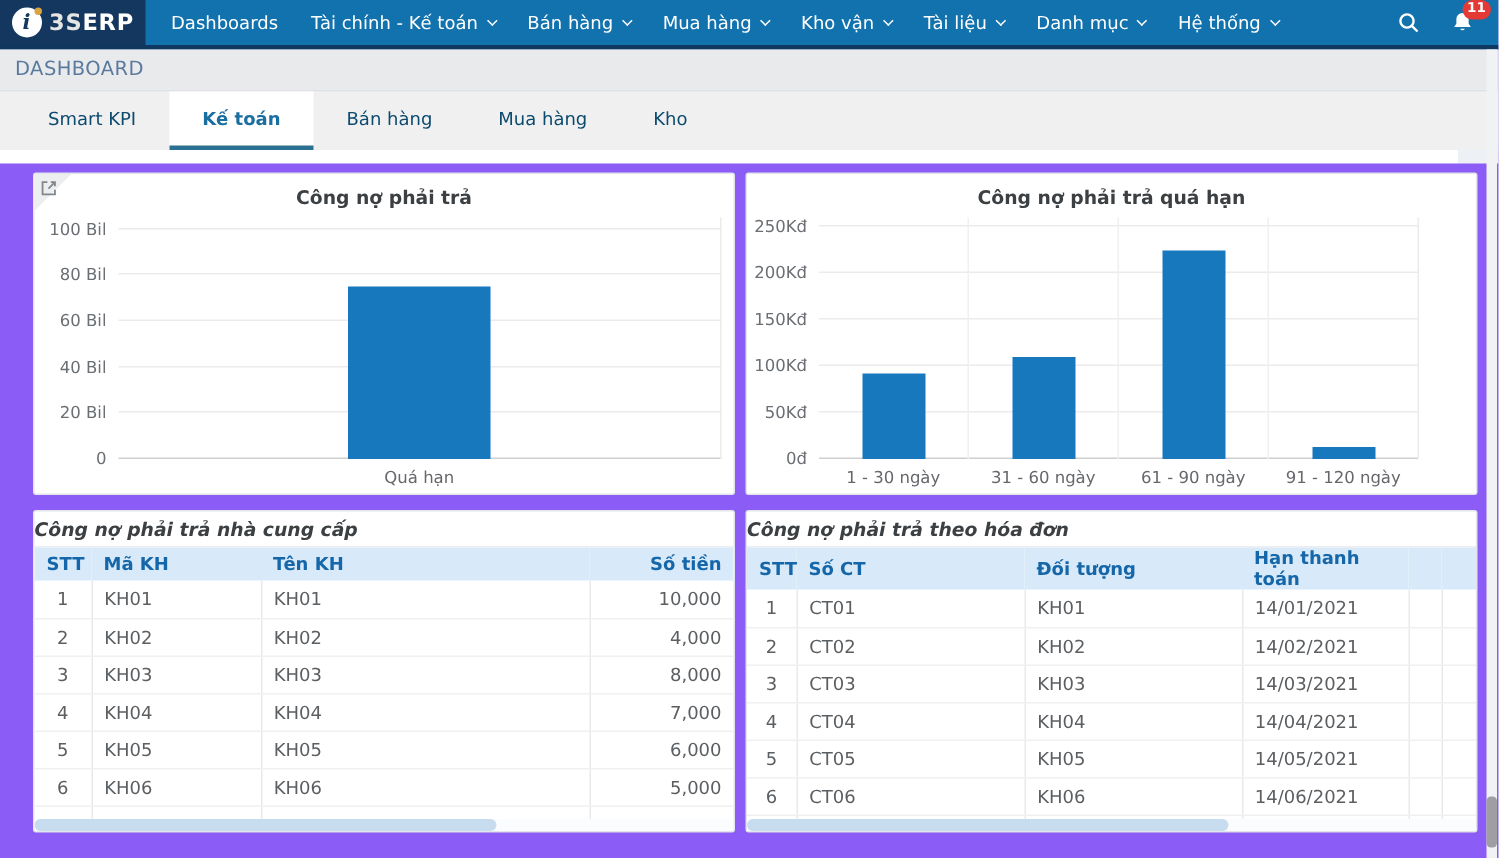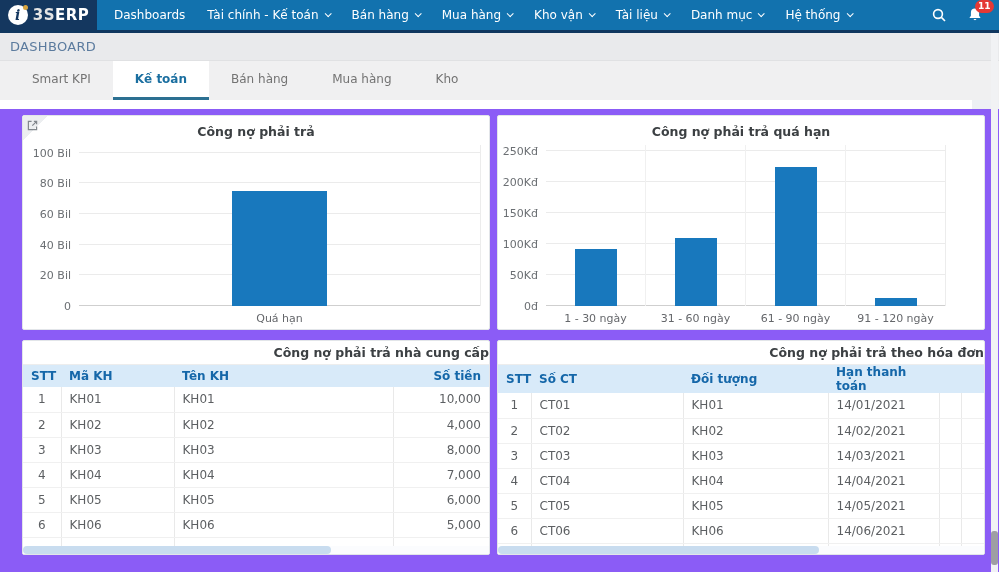--- a/index.html
+++ b/index.html
@@ -31,21 +31,21 @@
     font-size:9px; line-height:13px; min-width:17px; text-align:center;
     border-radius:8px; padding:0 3px; font-weight:bold; }
 
   
   .breadcrumb-bar { height:28px; background:#e9eaec; line-height:28px;
     padding-left:10px; font-size:13px; color:#5b7b9e; letter-spacing:.3px;
     border-bottom:1px solid #e0e1e3; }
 
   
   .tabs { height:39px; background:#f0f0f1; display:flex; padding-left:10px; }
-  .tab { padding:0 22px; line-height:37px; font-size:12px; color:#737373;
+  .tab { padding:0 22px; line-height:37px; font-size:12px; color:#0c4a6e;
     cursor:pointer; border-bottom:3px solid transparent; }
   .tab.active { background:#fff; color:#1b6fa0; font-weight:bold;
     border-bottom:3px solid #2c7092; }
   .white-strip { height:9px; background:#fff; width:972px; }
 
   
   .content { position:relative; height:463px; background:#8b5cf6; }
   .card { position:absolute; background:#fff; border:1px solid #e2e5e9;
     border-radius:2px; overflow:hidden; }
   #chart-card-0 { left:22px; top:6px;   width:468px; height:215px; }
@@ -72,22 +72,22 @@
   .col { flex:1; height:100%; position:relative; display:flex;
     align-items:flex-end; justify-content:center; }
   .col + .col { border-left:1px solid #f0f0f0; }
   .bar { background:#1878bd; }
   .c1 .bar { width:95px; }
   .c2 .bar { width:42px; }
   .xlabel { position:absolute; top:100%; margin-top:6px; left:50%;
     transform:translateX(-50%); font-size:11px; color:#65676b; white-space:nowrap; }
 
   
-  .tbl-title { height:24px; line-height:24px; text-align:right; font-size:12.5px;
-    font-weight:600; color:#3c4043; border-bottom:1px solid #ededed; margin:0; }
+  .tbl-title { height:24px; line-height:24px; text-align:left; font-size:12.5px;
+    font-weight:600; color:#3c4043; border-bottom:1px solid #ededed; margin:0;font-style:italic; }
   table { width:100%; border-collapse:collapse; table-layout:fixed; }
   thead th { background:#d8eaf9; color:#1567a9; font-size:12px; font-weight:bold;
     height:22px; padding:0 8px; text-align:left; }
   tbody td { height:25px; padding:0 8px; font-size:12px; color:#5c5f62;
     border-bottom:1px solid #f0f0f0; border-right:1px solid #e9e9e9;
     overflow:hidden; white-space:nowrap; }
   tbody td:last-child { border-right:none; }
   tr.partial td { height:12px; border-bottom:none; }
   .t1 th:nth-child(1), .t1 td:nth-child(1) { width:38px; text-align:center; }
   .t1 th:nth-child(2) { width:113px; }

